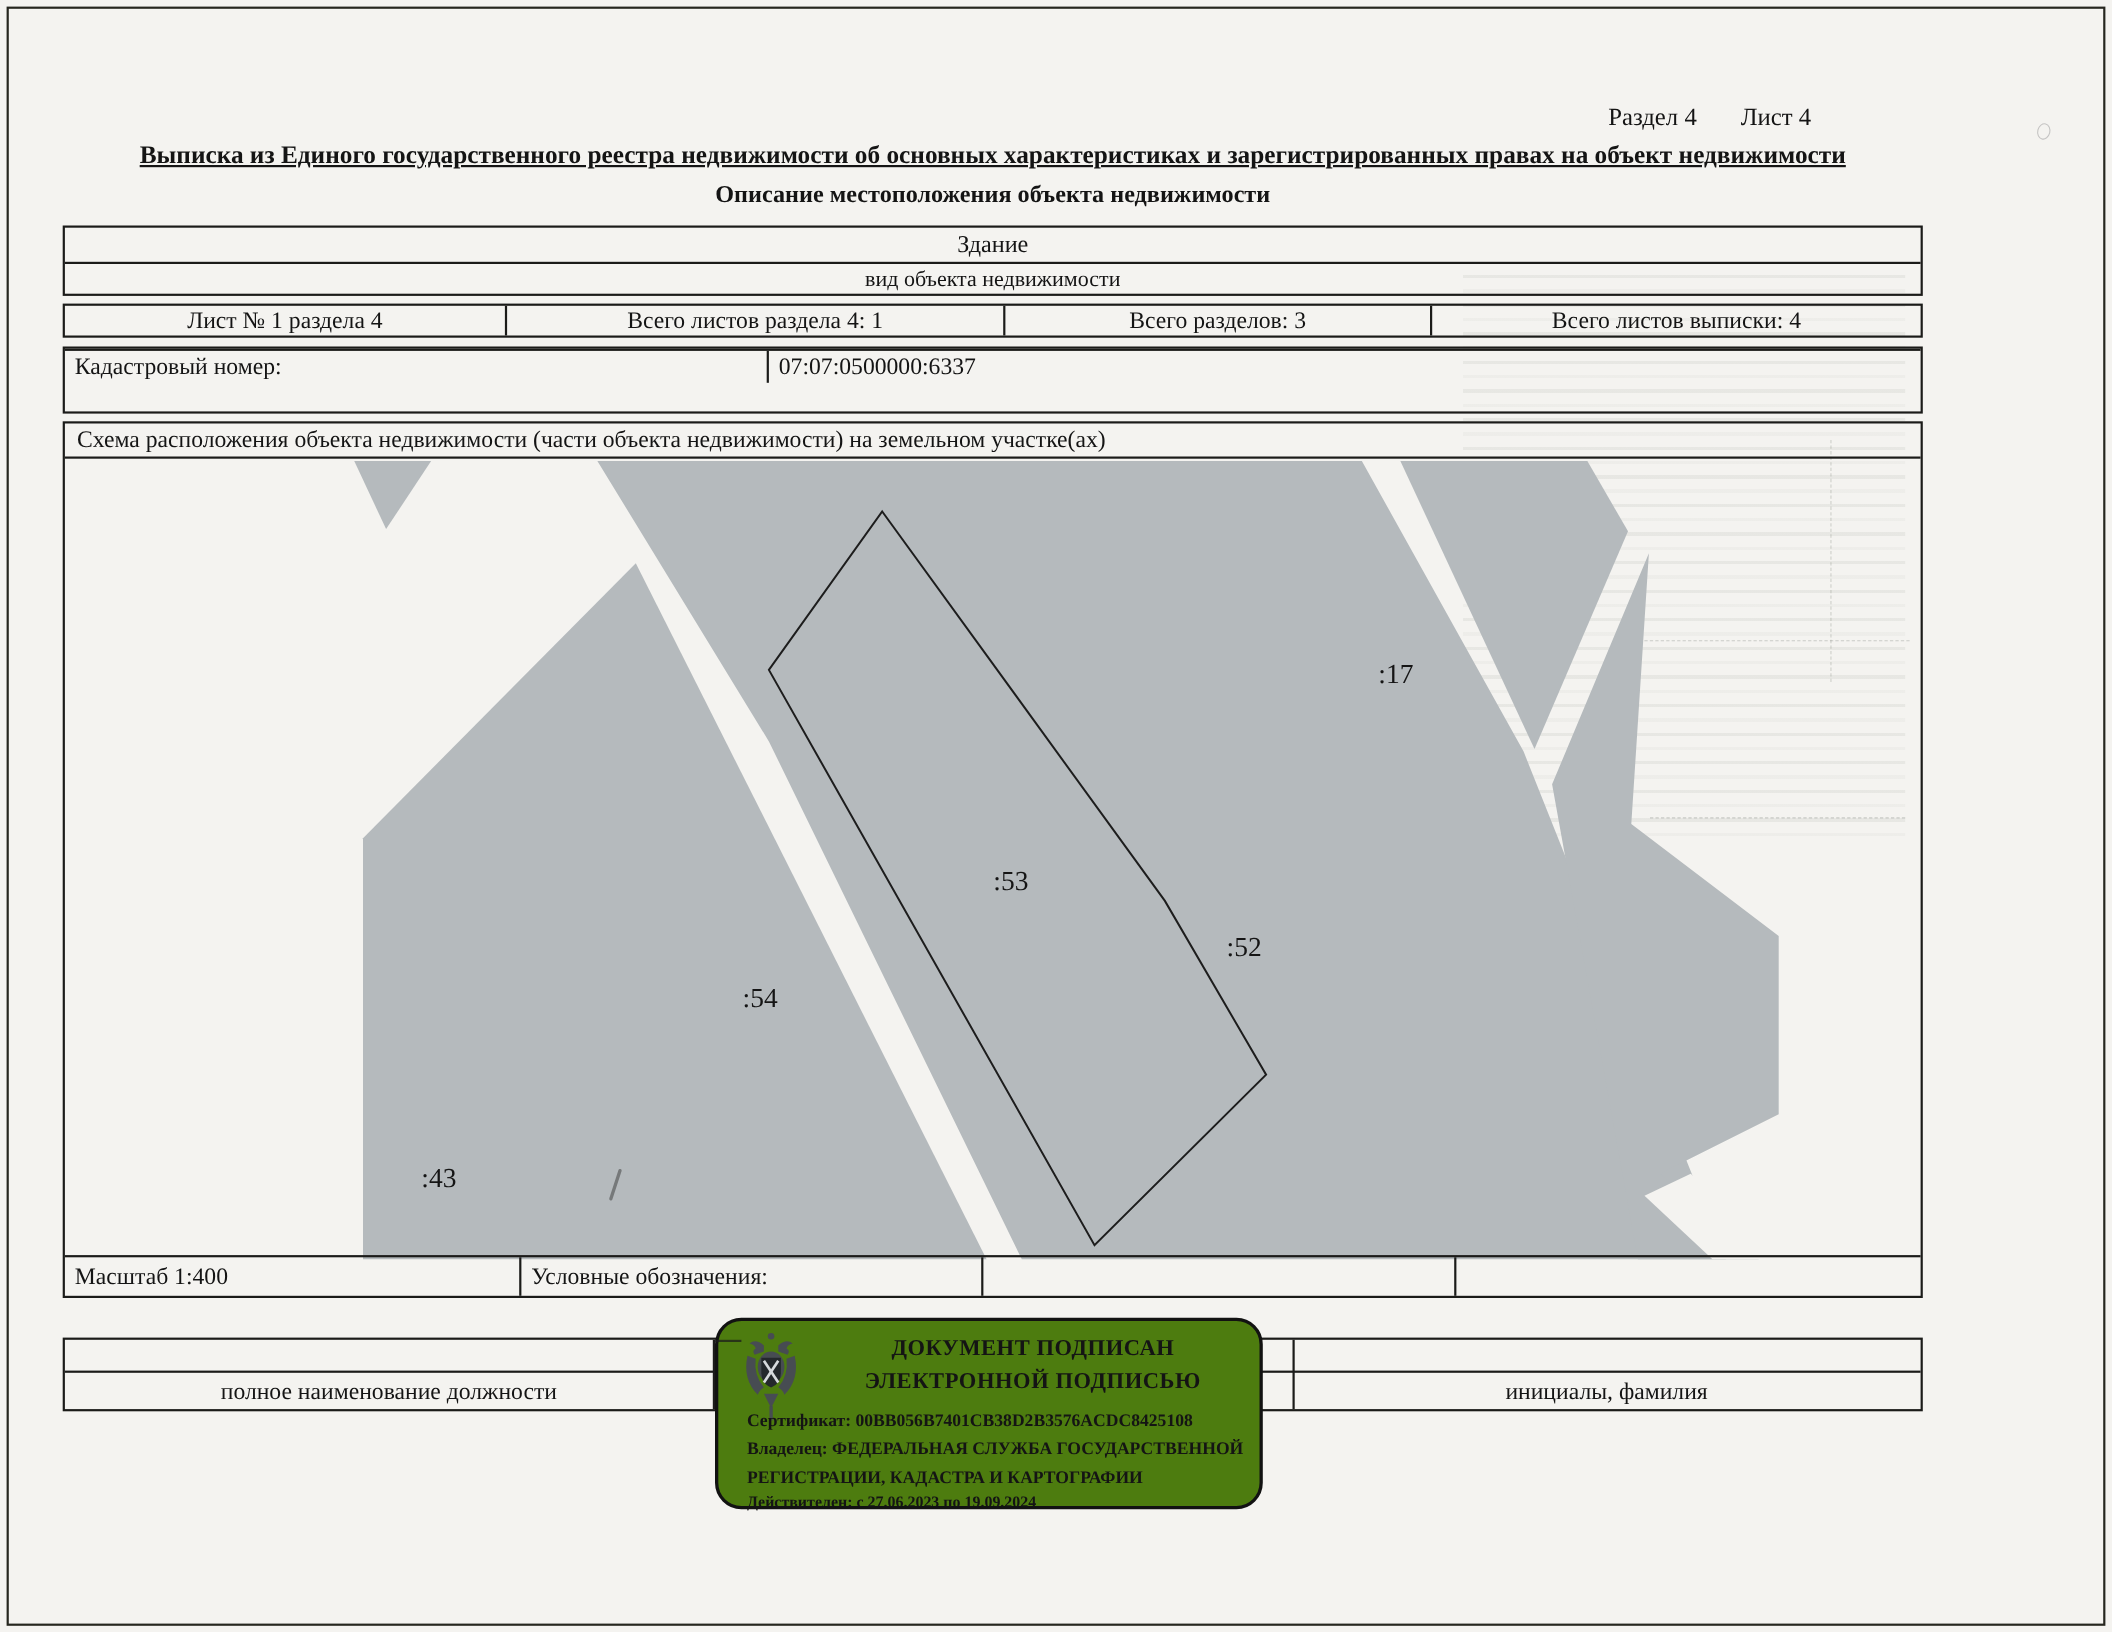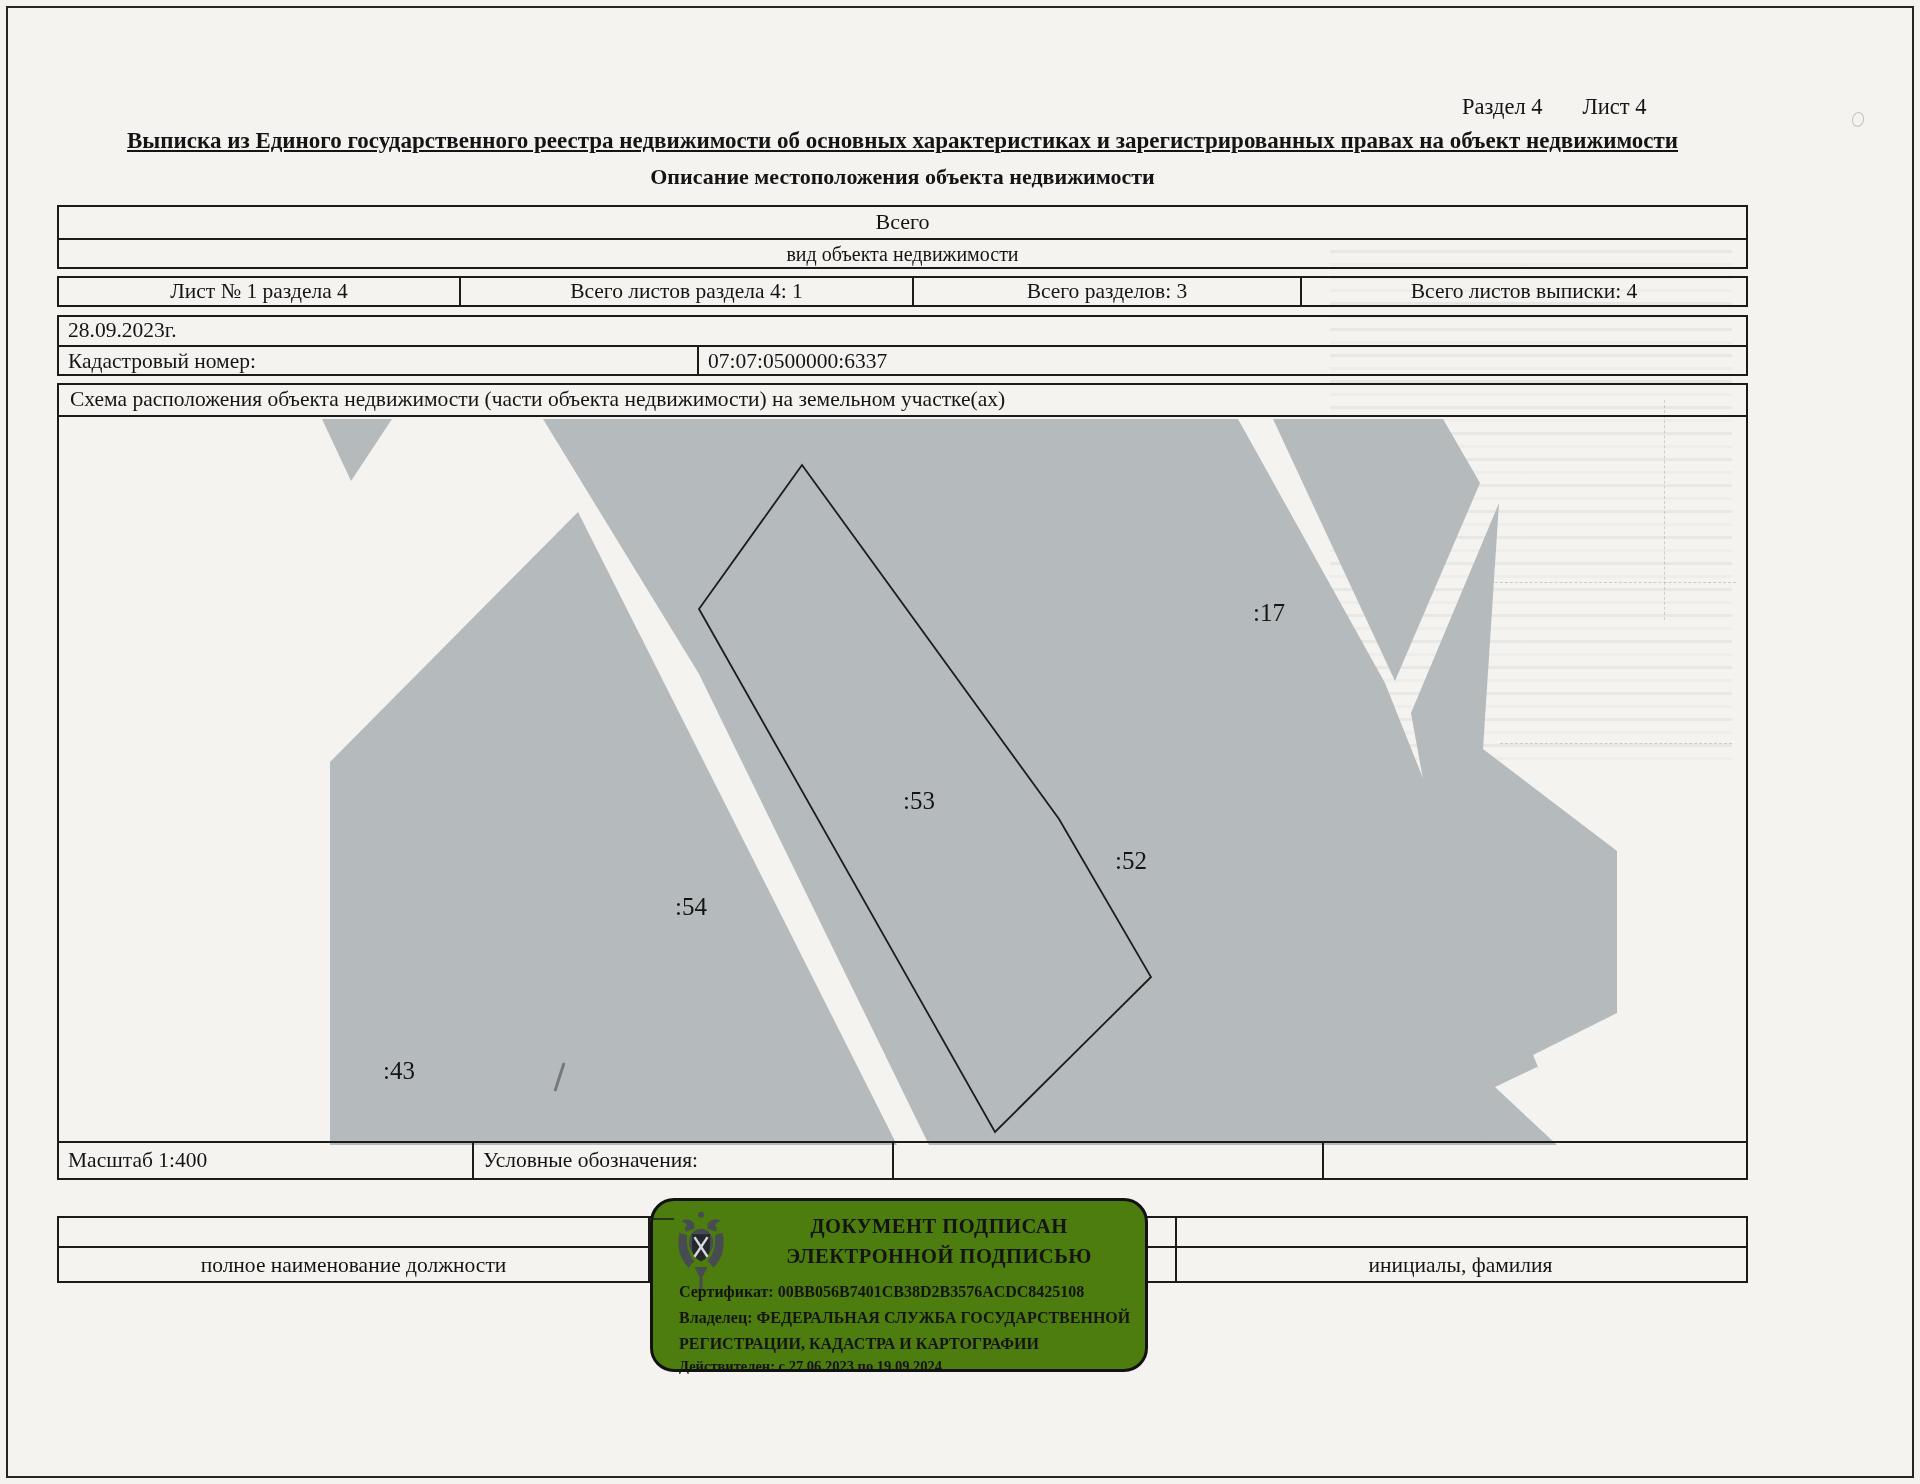--- a/index.html
+++ b/index.html
@@ -56,33 +56,32 @@
 
 <div class="abs hdr" style="left:1462px;top:94px;width:260px;display:flex;gap:40px;">
   <span>Раздел 4</span>
   <span>Лист 4</span>
 </div>
 
 <div class="abs title" style="left:57px;top:128px;width:1691px;">Выписка из Единого государственного реестра недвижимости об основных характеристиках и зарегистрированных правах на объект недвижимости</div>
 <div class="abs subtitle" style="left:57px;top:164px;width:1691px;">Описание местоположения объекта недвижимости</div>
 
 <div class="box" style="left:57px;top:205px;width:1691px;height:64px;">
-  <div class="cell c-center" style="width:100%;height:31px;font-size:22px;">Всего</div>
+  <div class="cell c-center" style="width:100%;height:31px;font-size:22px;">Здание</div>
   <div class="cell c-center rowline" style="width:100%;height:29px;font-size:20px;">вид объекта недвижимости</div>
 </div>
 
 <div class="box" style="left:57px;top:276px;width:1691px;height:31px;display:flex;">
   <div class="cell c-center" style="width:400px;">Лист № 1 раздела 4</div>
   <div class="cell c-center" style="width:453px;border-left:2px solid #1b1b19;">Всего листов раздела 4: 1</div>
   <div class="cell c-center" style="width:388px;border-left:2px solid #1b1b19;">Всего разделов: 3</div>
   <div class="cell c-center" style="flex:1;border-left:2px solid #1b1b19;">Всего листов выписки: 4</div>
 </div>
 
 <div class="box" style="left:57px;top:315px;width:1691px;height:61px;">
-  <div class="cell c-left" style="width:100%;height:28px;">28.09.2023г.</div>
   <div class="rowline" style="display:flex;height:29px;">
     <div class="cell c-left" style="width:638px;height:100%;">Кадастровый номер:</div>
     <div class="cell c-left" style="flex:1;height:100%;border-left:2px solid #1b1b19;">07:07:0500000:6337</div>
   </div>
 </div>
 
 <div class="box" style="left:57px;top:383px;width:1691px;height:797px;">
   <div class="cell c-left" style="width:100%;height:32px;border-bottom:2px solid #1b1b19;padding-left:11px;">Схема расположения объекта недвижимости (части объекта недвижимости) на земельном участке(ах)</div>
 
   <svg class="abs" style="left:0;top:34px;" width="1687" height="726" viewBox="0 0 1687 726">

